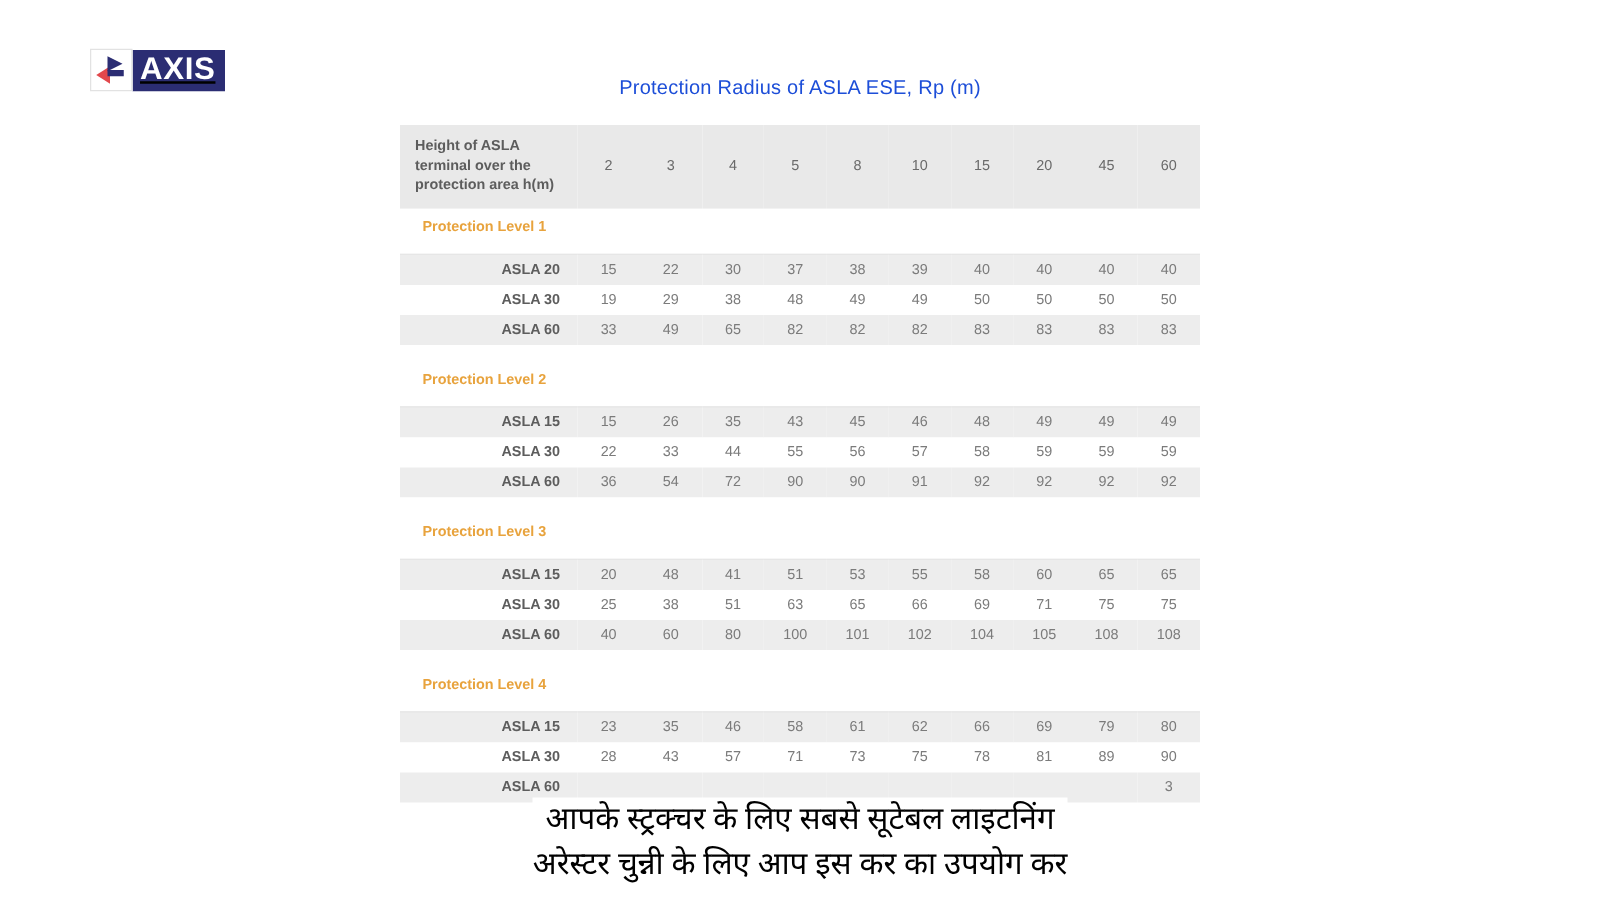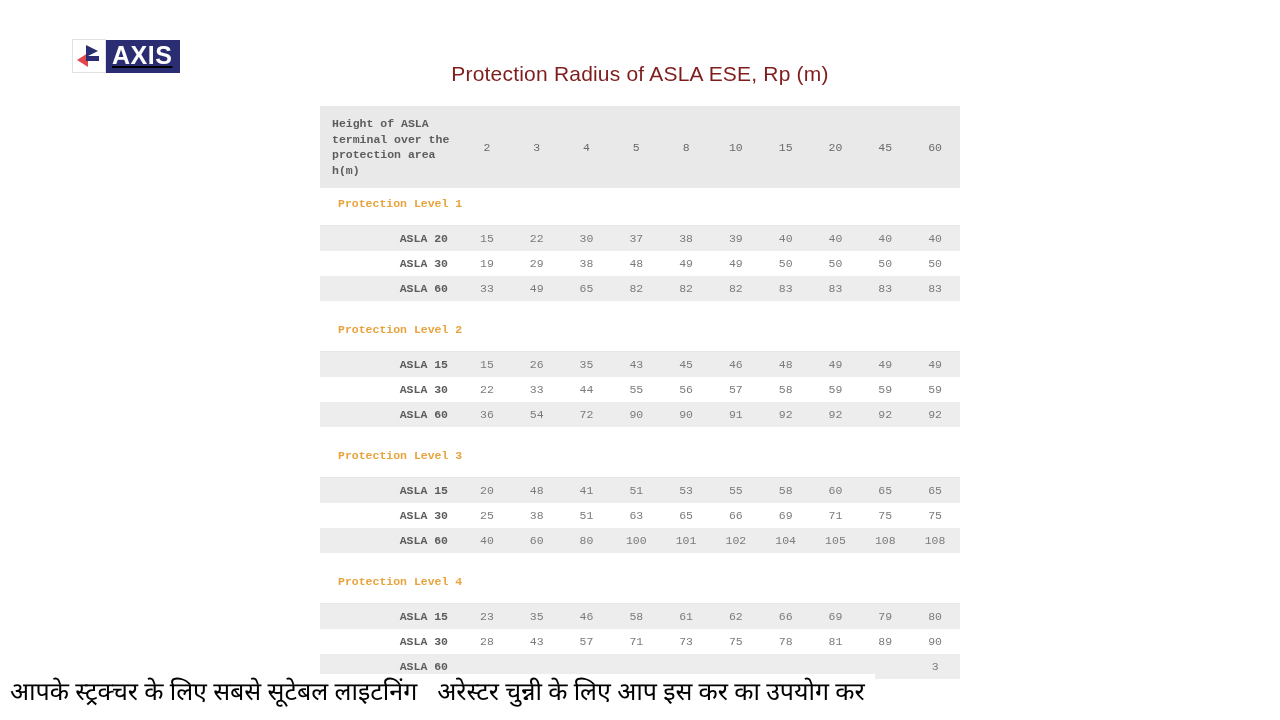--- a/index.html
+++ b/index.html
@@ -74,36 +74,35 @@
   }
 
   
   #doc {
     position: absolute;
     left: 320px;
     top: 62px;
     width: 640px;
   }
   #doc-title {
-    color: #7f1d1d;
-    font-size: 21px;
+    color: #1d4ed8;
+    font-size: 16px;
     font-weight: normal;
     text-align: center;
     letter-spacing: 0.2px;
     margin: 0 0 20px 0;
     font-family: "Liberation Sans", sans-serif;
   }
 
   table.rp {
     border-collapse: collapse;
     width: 640px;
     table-layout: fixed;
     font-size: 11px;
     color: #6d6d6d;
-    font-family: Liberation Mono, monospace;
   }
   table.rp col.c-label { width: 142px; }
   table.rp col.c-val   { width: 49.8px; }
 
   table.rp th.head-label {
     background: #e9e9e9;
     color: #5d5d5d;
     font-size: 11.5px;
     font-weight: bold;
     text-align: left;
@@ -155,20 +154,21 @@
   table.rp tr.shade td { background: #ededed; }
   table.rp tr.plain td { background: #ffffff; }
 
   
   #subtitle {
     position: absolute;
     left: 0;
     right: 0;
     bottom: 10px;
     display: flex;
+    flex-direction: column;
     align-items: center;
     gap: 0px;
   }
   #subtitle .line {
     background: #ffffff;
     color: #000000;
     font-family: "Liberation Serif", serif;
     font-size: 25px;
     line-height: 1.28;
     padding: 2px 10px;

